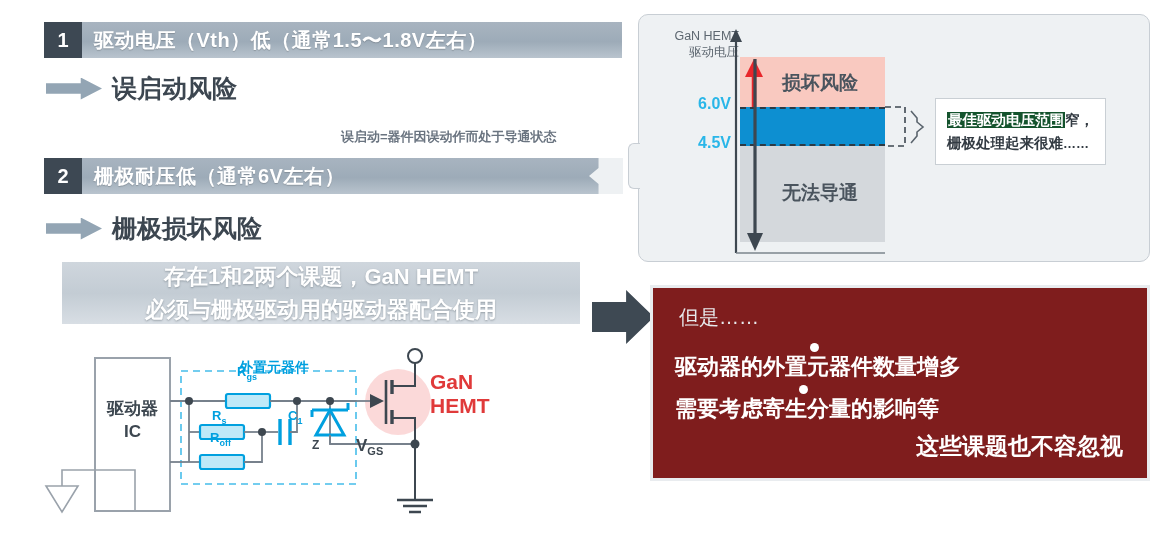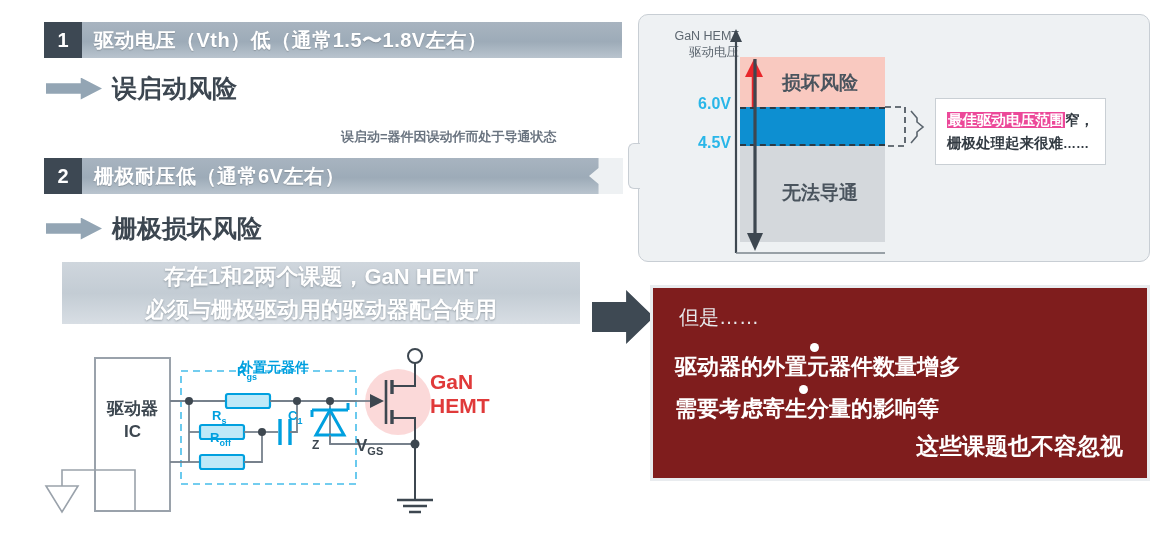--- a/index.html
+++ b/index.html
@@ -131,21 +131,21 @@
   }
   .callout {
     position: absolute;
     background: #ffffff;
     border: 1px solid #c9cfd4;
     padding: 9px 11px 10px 11px;
     line-height: 1.45;
     white-space: nowrap;
   }
   .callout span { font-size: 14.5px; font-weight: bold; color: #333b43; }
-  .hl { background: #ec4899; color: #ffffff !important; padding: 0 1px; }
+  .hl { background: #14532d; color: #ffffff !important; padding: 0 1px; }
   .dots { color: #9aa3ab; font-weight: bold; }
 
   
   .dark {
     position: absolute;
     background: #7f1d1d;
     border: 3px solid #e9ecef;
   }
   .dark-head {
     position: absolute;

